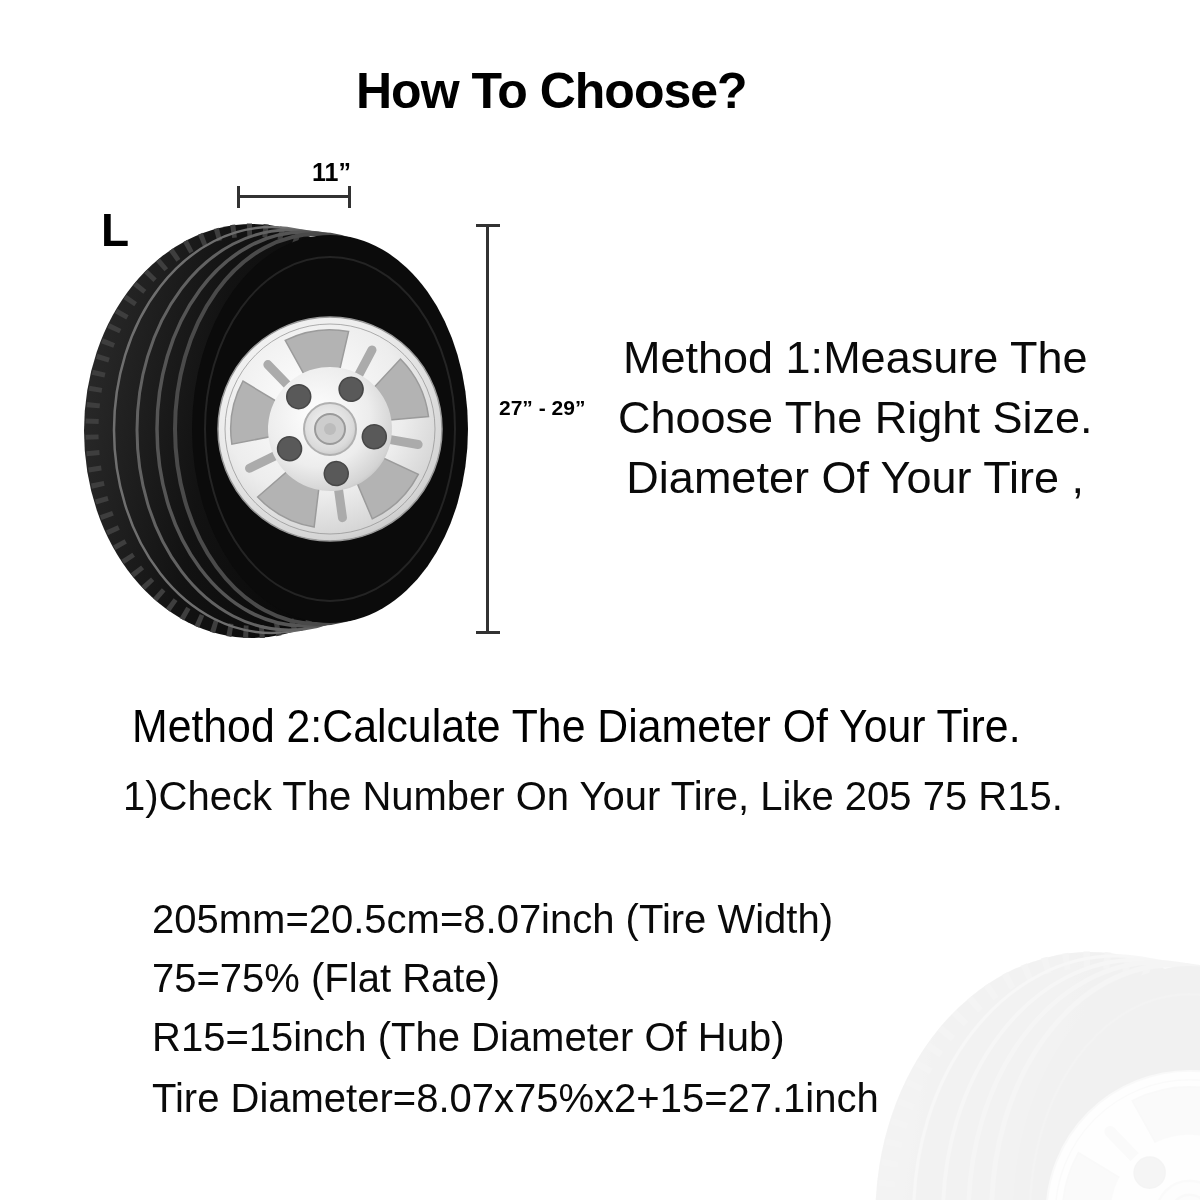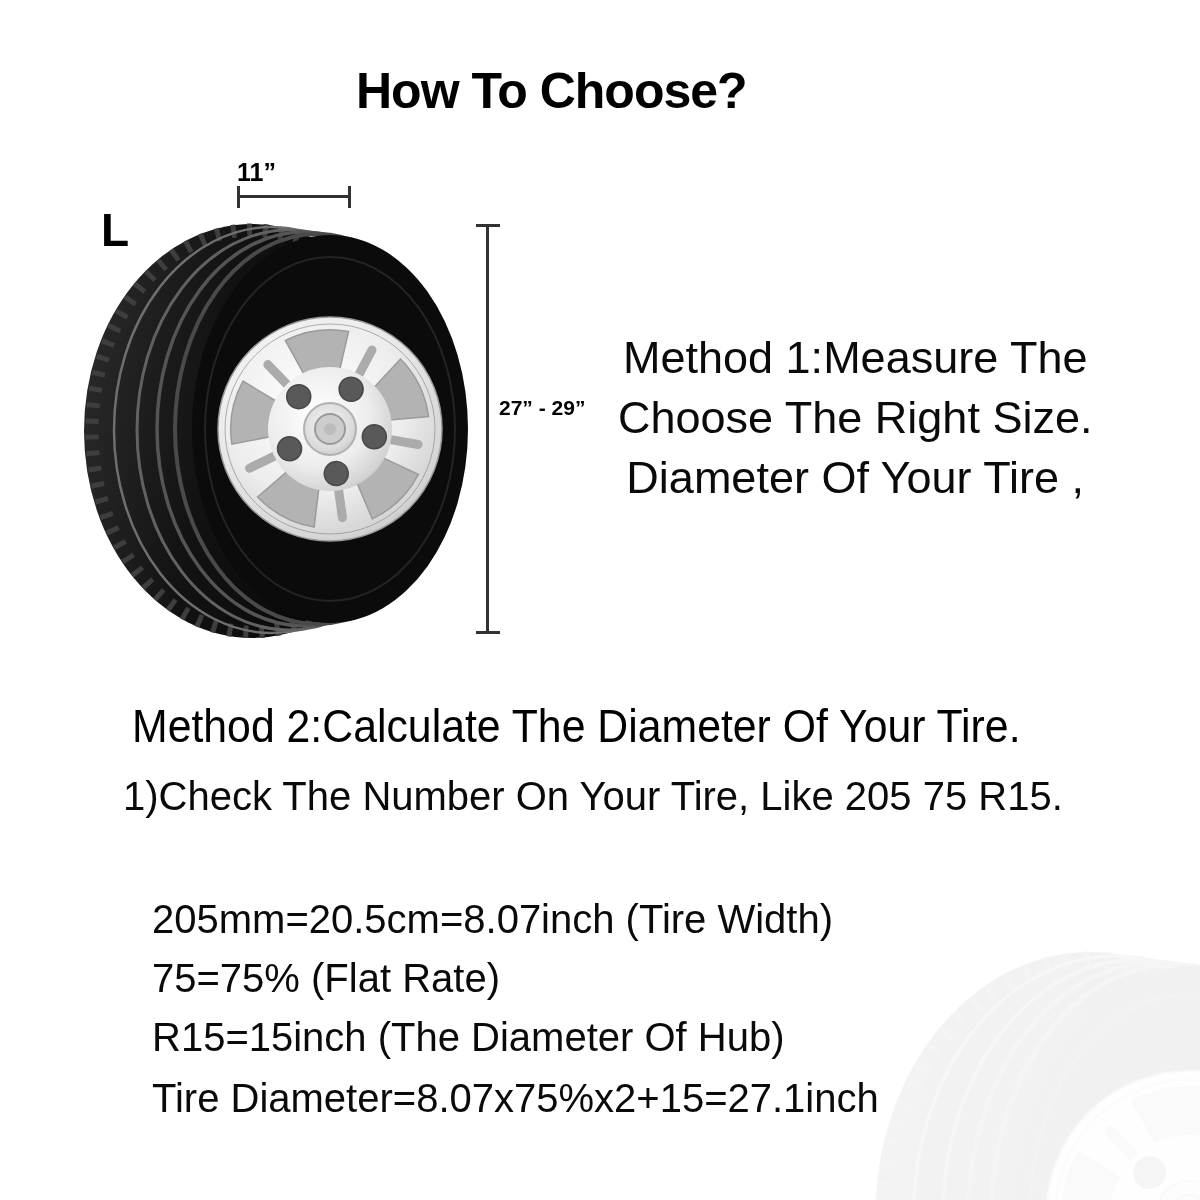--- a/index.html
+++ b/index.html
@@ -9,21 +9,21 @@
   .canvas{position:relative;width:1200px;height:1200px;background:#fff;overflow:hidden;}
 
   .page-title{position:absolute;left:356px;top:62px;margin:0;
               font-size:50px;font-weight:700;letter-spacing:-1px;white-space:nowrap;}
 
   .size-label{position:absolute;left:101px;top:207px;
               font-size:46px;font-weight:700;line-height:1;}
 
   
   .dim-h-label{position:absolute;left:237px;top:158px;width:114px;
-               text-align:left;font-size:25px;font-weight:700;}
+               text-align:right;font-size:25px;font-weight:700;}
   .dim-h-line{position:absolute;left:237px;top:195px;width:114px;height:3px;background:#323232;}
   .dim-h-line::before,.dim-h-line::after{content:"";position:absolute;top:-9px;
                width:3px;height:22px;background:#323232;}
   .dim-h-line::before{left:0;}
   .dim-h-line::after{right:0;}
 
   
   .dim-v-line{position:absolute;left:486px;top:224px;width:3px;height:410px;background:#323232;}
   .dim-v-line::before,.dim-v-line::after{content:"";position:absolute;left:-10px;
                width:24px;height:3px;background:#323232;}

